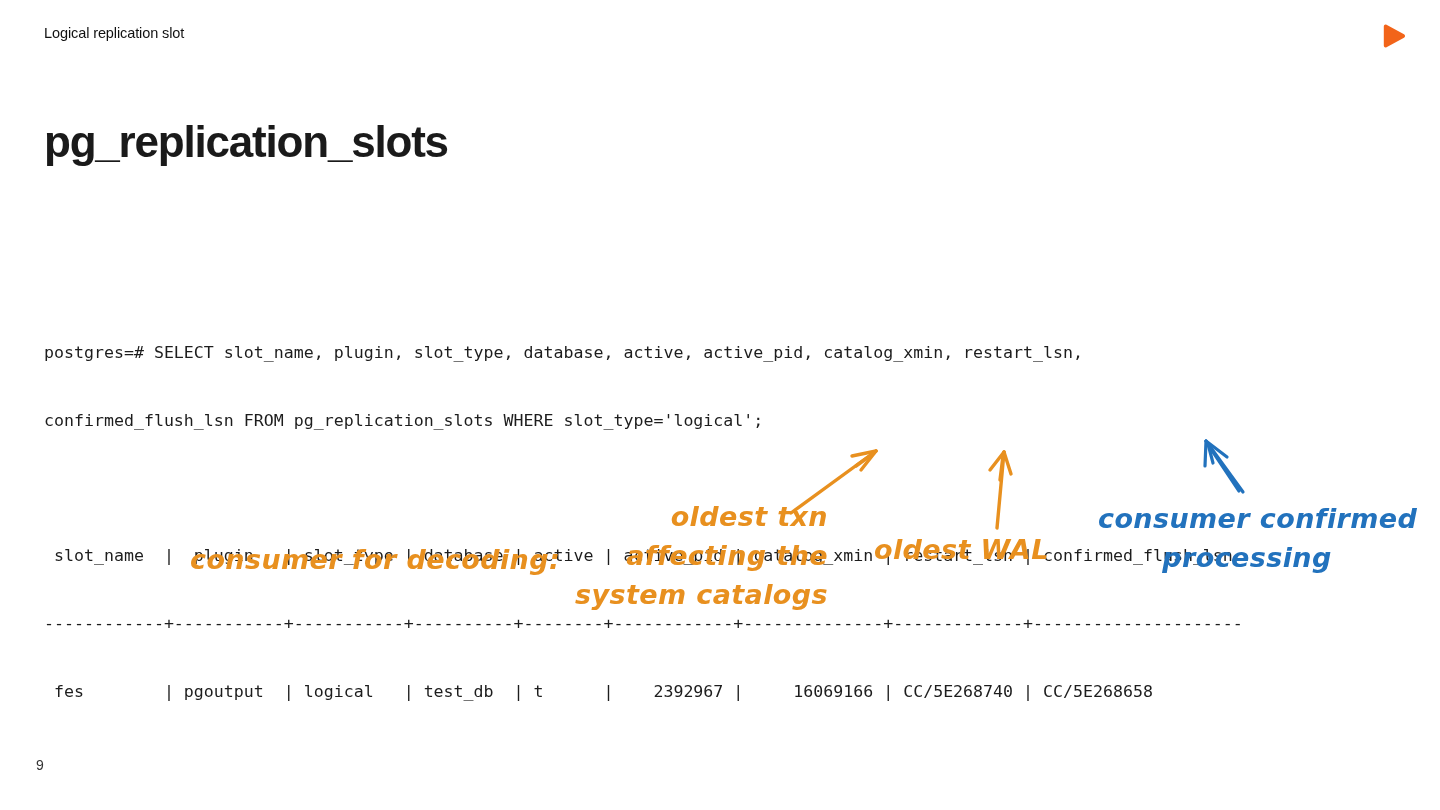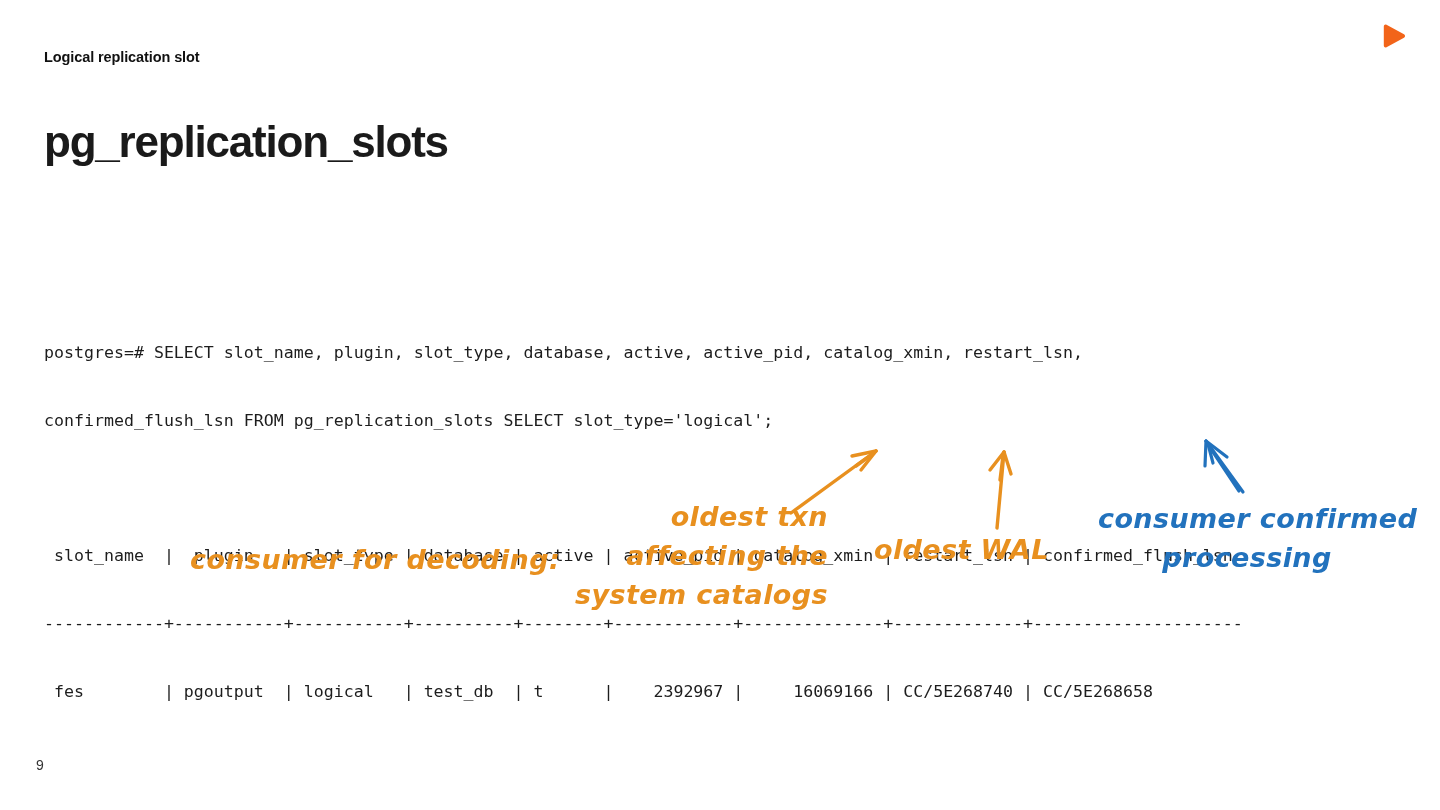--- a/index.html
+++ b/index.html
@@ -16,24 +16,23 @@
     font-family: "Liberation Sans", sans-serif;
     color: #1a1a1a;
   }
 
   
   #slide-header {
     position: absolute;
     left: 44px;
     top: 25px;
     font-size: 14.5px;
-    font-weight: bold;
+    font-weight: normal;
     letter-spacing: -0.1px;
     color: #111111;
-    margin-top: 24px;
   }
 
   #brand-logo {
     position: absolute;
     right: 28px;
     top: 18px;
     width: 36px;
     height: 36px;
   }
 
@@ -126,21 +125,21 @@
 <div id="slide-header">Logical replication slot</div>
 
 <svg id="brand-logo" viewBox="0 0 36 36" aria-hidden="true">
   <path d="M10.5 6.8 C 9.2 6.1 7.8 7.0 7.8 8.5 L 7.8 27.5 C 7.8 29.0 9.2 29.9 10.5 29.2 L 28.0 19.7 C 29.4 19.0 29.4 17.0 28.0 16.3 Z" fill="#F26419"></path>
 </svg>
 
 <h1 id="page-title">pg_replication_slots</h1>
 
 <div id="terminal">
   <span class="qline">postgres=# SELECT slot_name, plugin, slot_type, database, active, active_pid, catalog_xmin, restart_lsn,</span>
-  <span class="qline">confirmed_flush_lsn FROM pg_replication_slots SELECT slot_type='logical';</span>
+  <span class="qline">confirmed_flush_lsn FROM pg_replication_slots WHERE slot_type='logical';</span>
   <span class="spacer"></span>
   <span class="tbl"> slot_name  |  plugin   | slot_type | database | active | active_pid | catalog_xmin | restart_lsn | confirmed_flush_lsn </span>
   <span class="tbl">------------+-----------+-----------+----------+--------+------------+--------------+-------------+---------------------</span>
   <span class="tbl"> fes        | pgoutput  | logical   | test_db  | t      |    2392967 |     16069166 | CC/5E268740 | CC/5E268658</span>
 </div>
 
 <div id="note-required" class="handwriting hw-orange">consumer for decoding:</div>
 
 <div id="note-oldest-txn" class="handwriting hw-orange">oldest txn
 affecting the

